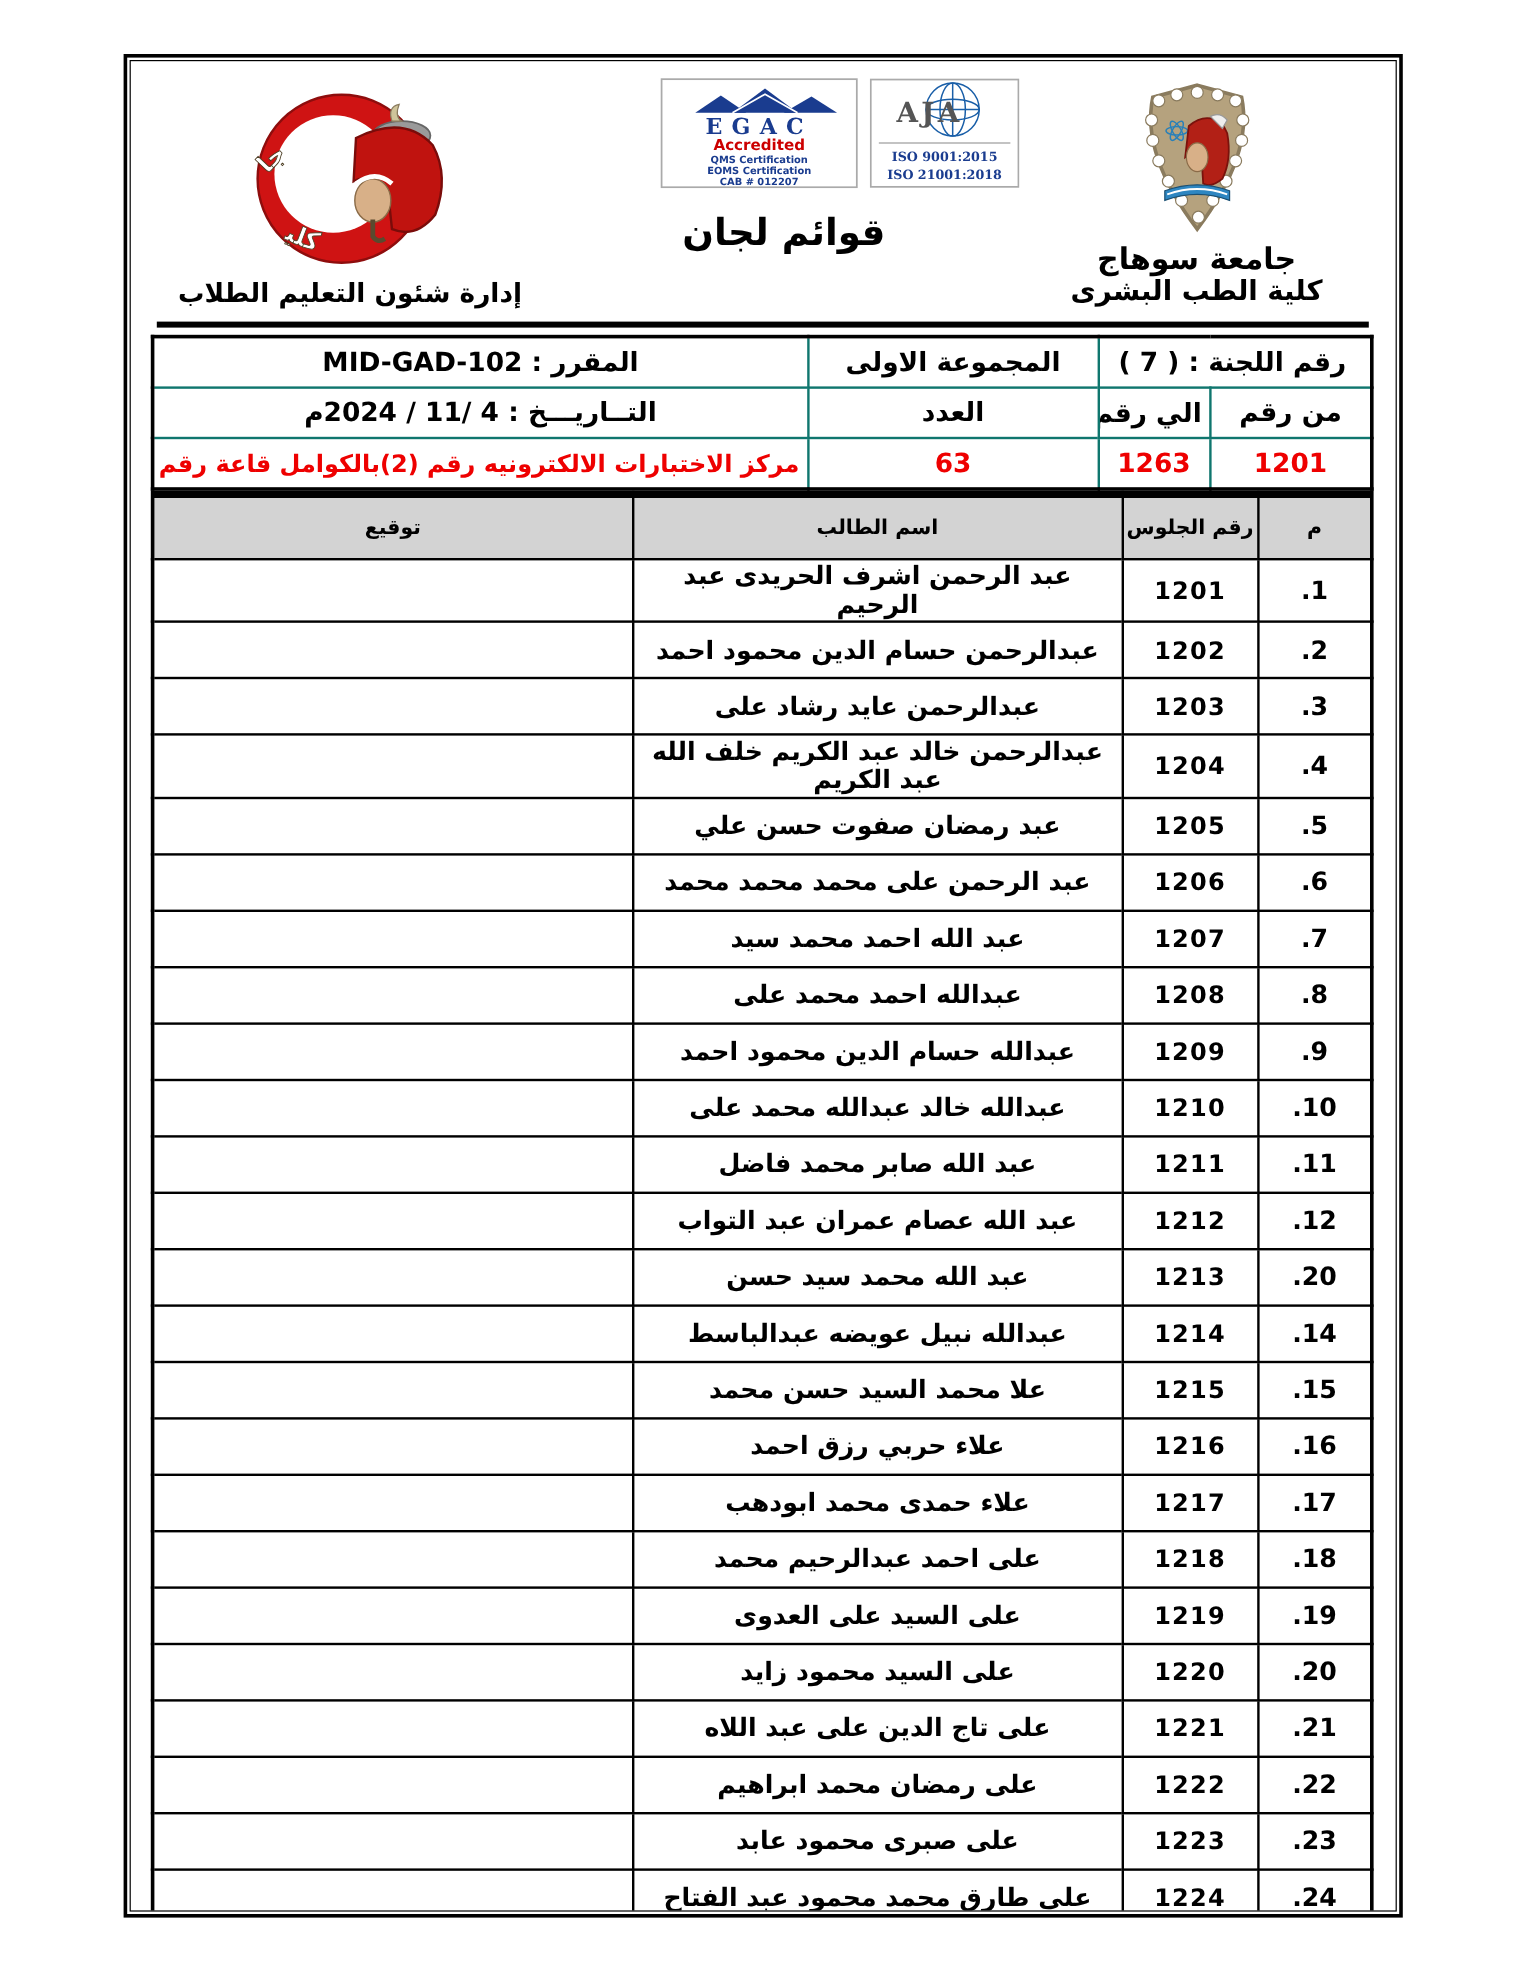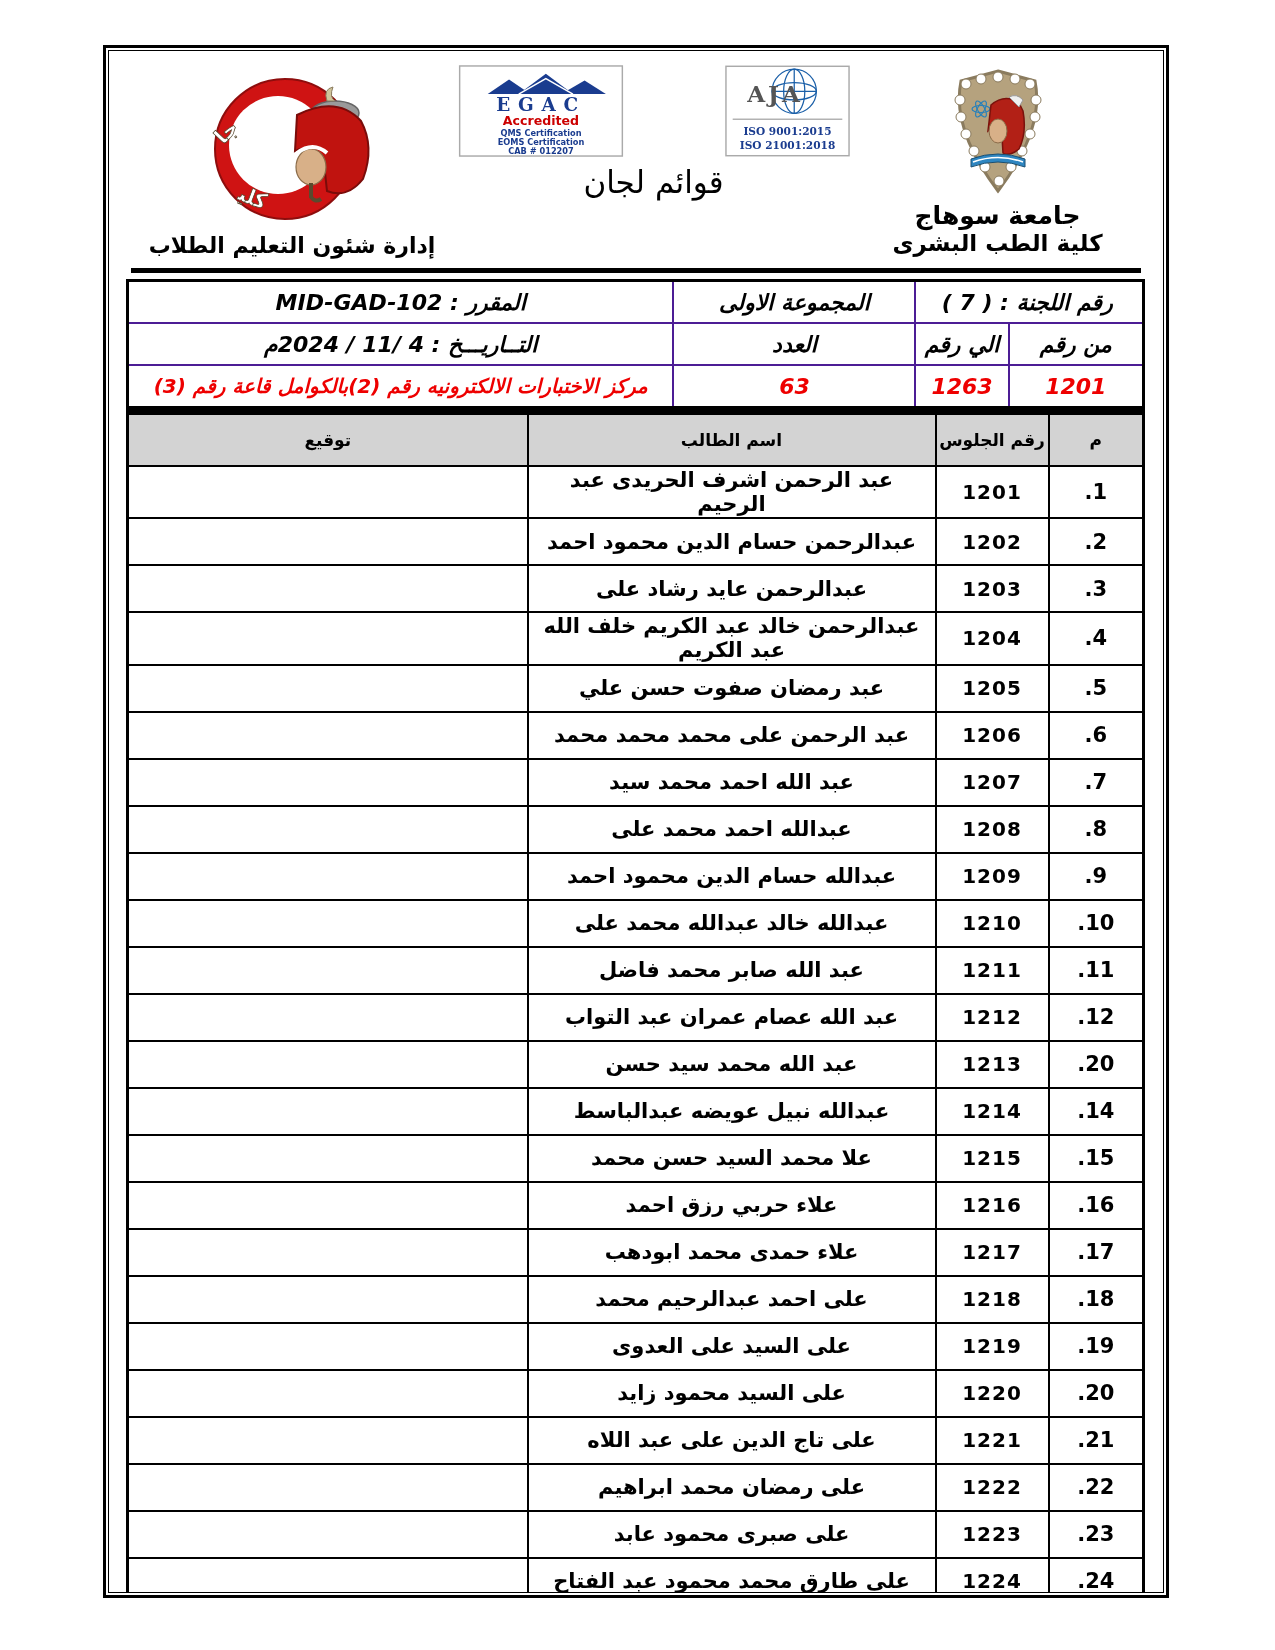--- a/index.html
+++ b/index.html
@@ -11,30 +11,30 @@
   .frame-inner{position:absolute;inset:2px;border:1px solid #000;box-sizing:border-box;padding:10px 18px 0 18px;overflow:hidden;}
 
   
   .hdr{display:flex;align-items:flex-start;}
   .hdr-col-right{width:295px;text-align:center;padding-top:6px;}
   .hdr-col-center{flex:1;text-align:center;}
   .hdr-col-left{width:330px;text-align:center;padding-top:10px;}
   .uni-line1{font-size:25px;font-weight:bold;margin-top:2px;}
   .uni-line2{font-size:23px;font-weight:bold;}
   .dept-line{font-size:22px;font-weight:bold;margin-top:6px;}
-  .cert-row{display:flex;direction:ltr;justify-content:space-between;gap:8px;margin-top:4px;}
-  .doc-title{font-size:31px;font-weight:normal;margin-top:8px;line-height:1.1;}
+  .cert-row{display:flex;direction:ltr;justify-content:flex-end;gap:8px;margin-top:4px;}
+  .doc-title{font-size:31px;font-weight:bold;margin-top:20px;line-height:1.1;}
   .doc-subtitle{font-size:28px;font-weight:bold;margin-top:6px;}
 
   .rule{height:5px;background:#000;margin:10px 4px 6px 4px;}
 
   
   table{border-collapse:collapse;table-layout:fixed;}
   .info-table{width:1016px;margin:0 auto;border:3px solid #000;}
-  .info-table td{border:2px solid #4c1d95;font-weight:bold;font-size:22px;height:40px;text-align:center;padding:0 6px;overflow:hidden;white-space:nowrap;font-style:italic;}
+  .info-table td{border:2px solid #0f766e;font-weight:bold;font-size:22px;height:40px;text-align:center;padding:0 6px;overflow:hidden;white-space:nowrap;}
   .cell-committee{text-align:center;padding-right:10px !important;}
   .red{color:#ee0000;}
   .red-val{font-size:24px;}
   .loc-cell{font-size:20px !important;}
 
   .students-table{width:1016px;margin:0 auto;border:3px solid #000;border-top:6px solid #000;border-bottom:6px solid #000;}
   .students-table th{background:#d3d3d3;border:2px solid #000;font-size:17px;font-weight:bold;height:48px;}
   .students-table td{border:2px solid #000;font-weight:bold;text-align:center;height:43px;padding:1px 6px;overflow:hidden;}
   .c-seq{font-size:21px;}
   .c-seat{font-size:20px;letter-spacing:1px;}

